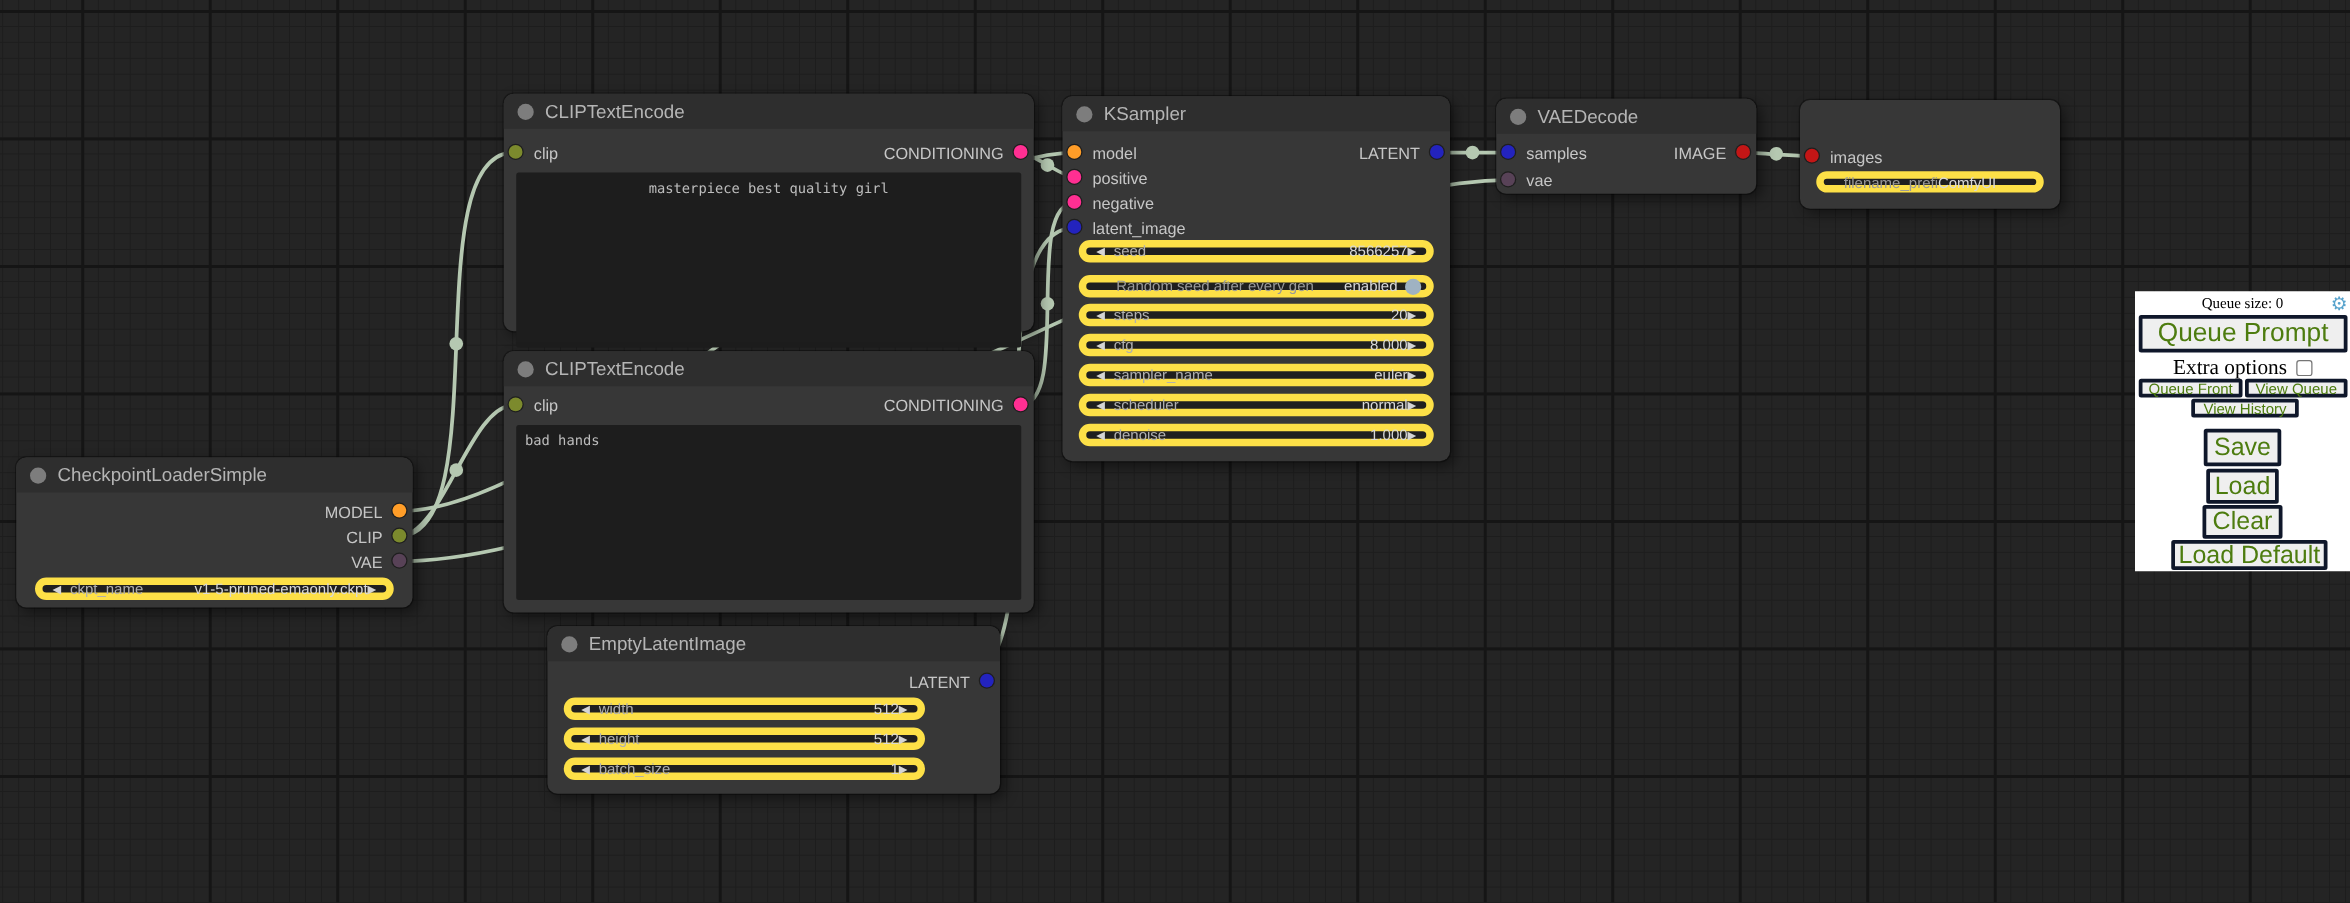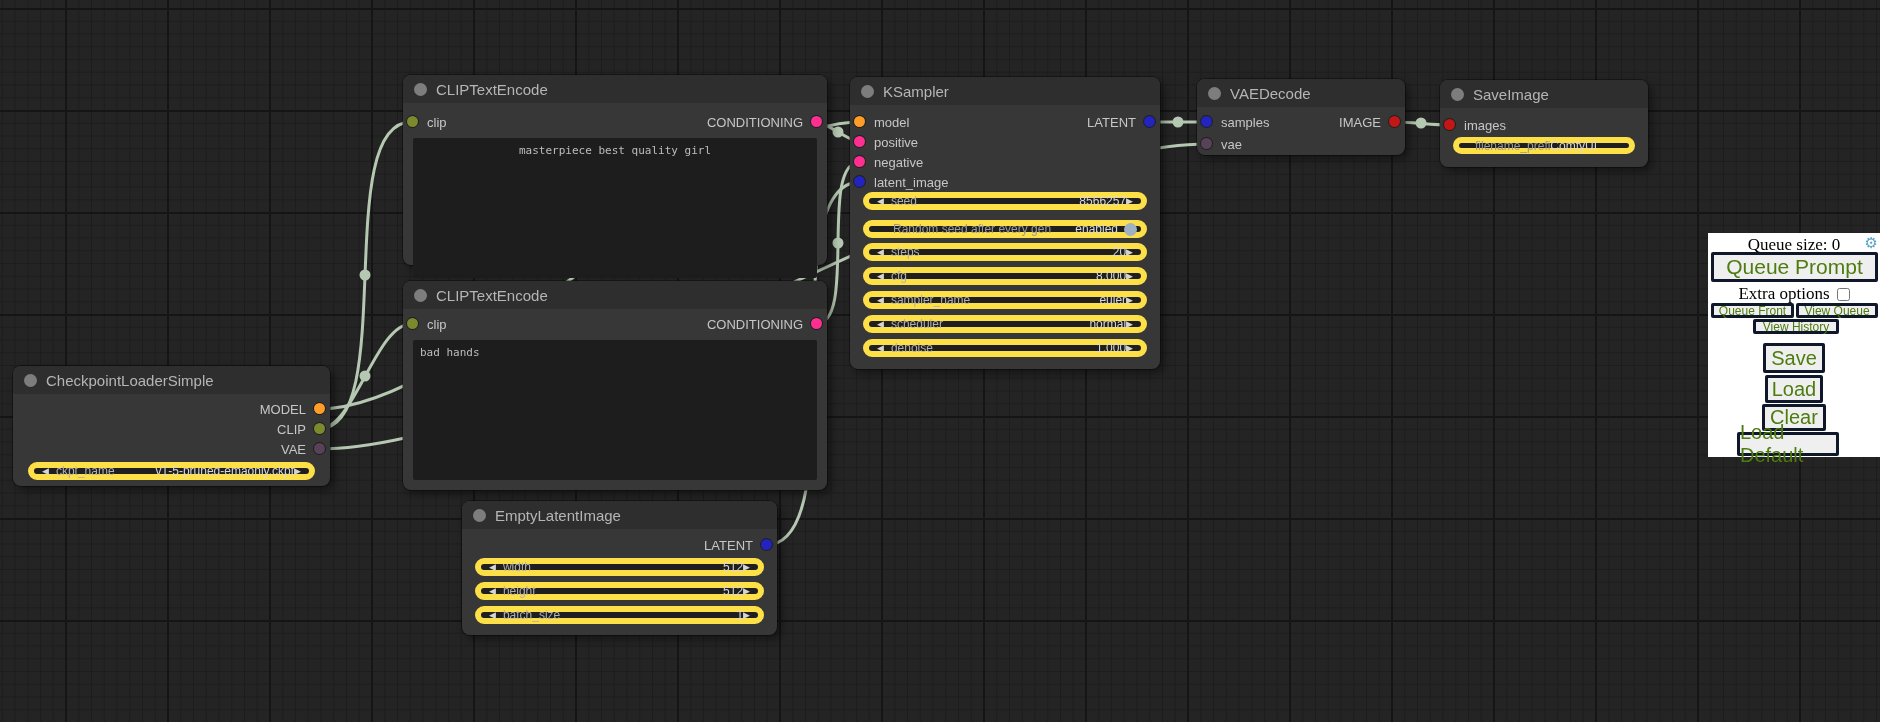--- a/index.html
+++ b/index.html
@@ -32,21 +32,21 @@
     border:6px solid #fde047;border-radius:10px;padding:0 8px;font-size:12px;color:#b0b0b0;box-sizing:border-box;white-space:nowrap}
   .warr{font-size:9px;color:#d4d4d4;flex:0 0 auto}
   .wlabel{margin-left:7px;overflow:hidden}
   .wvalue{margin-left:auto;color:#d8d8d8}
   .wvalue.gap{}
   .toggle{width:13px;height:13px;border-radius:50%;margin-left:6px;margin-right:-4px;flex:0 0 auto}
   .ntext{position:absolute;background:#1d1d1d;border:none;border-radius:2px;color:#bdbdbd;
     font-family:"DejaVu Sans Mono",monospace;font-size:11px;padding:6px 7px;box-sizing:border-box;resize:none;outline:none}
   
   #queue-panel{position:absolute;z-index:3;background:#ffffff;color:#000;font-family:"Liberation Serif",serif}
-  .qtitle{position:absolute;left:0;right:0;top:2px;text-align:center;font-size:17px}
+  .qtitle{position:absolute;left:0;right:0;top:2px;text-align:center;font-size:12px}
   .qgear{position:absolute;right:2px;top:1px;font-size:15px;color:#58a3cc;font-family:"DejaVu Sans",sans-serif}
   .qbtn{position:absolute;background:#efefef;border:3px solid #0f172a;border-radius:2px;color:#4d7c0f;
     font-family:Liberation Sans, sans-serif;display:flex;align-items:center;justify-content:center;box-sizing:border-box;cursor:pointer}
   .qrow{position:absolute;left:0;right:0;display:flex;align-items:center;justify-content:center;font-size:17px;gap:7px}
   .qrow input{width:13px;height:13px;margin:0}
 </style>
 </head>
 <body>
 
 <div id="canvas">
@@ -200,35 +200,31 @@
       <span>IMAGE</span>
       <span class="pdot dout" style="background-color: rgb(195, 22, 22);"></span>
     </div>
     <div class="prow in" style="top:55px">
       <span class="pdot din" style="background-color: rgb(88, 66, 87);"></span>
       <span>vae</span>
     </div>
   </div>
 
   <div class="node" style="left:1440px;top:80px;width:208px;height:87px">
-    <div class="ntitle">
-      <span class="tdot"></span>
-      <span class="ttext">SaveImage</span>
-    </div>
     <div class="prow in" style="top:35px">
       <span class="pdot din" style="background-color: rgb(195, 22, 22);"></span>
       <span>images</span>
     </div>
     <div class="widget" style="left:13px;top:57px;width:182px;height:17px">
       <span class="wlabel" style="margin-left:8px;color:#9a9a9a">filename_prefix</span>
       <span class="wvalue" style="margin-right:24px">ComfyUI</span>
     </div>
   </div>
 
-  <div class="node" style="left:462px;top:501px;width:315px;height:134px">
+  <div class="node" style="left:438px;top:501px;width:362px;height:134px">
     <div class="ntitle">
       <span class="tdot"></span>
       <span class="ttext">EmptyLatentImage</span>
     </div>
     <div class="prow out" style="top:34px">
       <span>LATENT</span>
       <span class="pdot dout" style="background-color: rgb(35, 35, 190);"></span>
     </div>
     <div class="widget" style="left:13px;top:57px;width:289px">
       <span class="warr">◀</span>
@@ -257,16 +253,16 @@
     <div class="qrow" style="top:51px">
       <span>Extra options</span>
       <input type="checkbox" style="">
     </div>
     <div class="qbtn" style="left:3px;top:70px;width:83px;height:15px;font-size:12px">Queue Front</div>
     <div class="qbtn" style="left:88px;top:70px;width:82px;height:15px;font-size:12px">View Queue</div>
     <div class="qbtn" style="left:45px;top:86px;width:86px;height:15px;font-size:12px">View History</div>
     <div class="qbtn" style="left:55px;top:110px;width:62px;height:30px;font-size:20px">Save</div>
     <div class="qbtn" style="left:57px;top:142px;width:58px;height:28px;font-size:20px">Load</div>
     <div class="qbtn" style="left:54px;top:171px;width:64px;height:27px;font-size:20px">Clear</div>
-    <div class="qbtn" style="left:29px;top:199px;width:102px;height:24px;font-size:20px">Load Default</div>
+    <div class="qbtn" style="left:29px;top:199px;width:125px;height:24px;font-size:20px">Load Default</div>
   </div>
 
 </div>
 
 </body></html>

